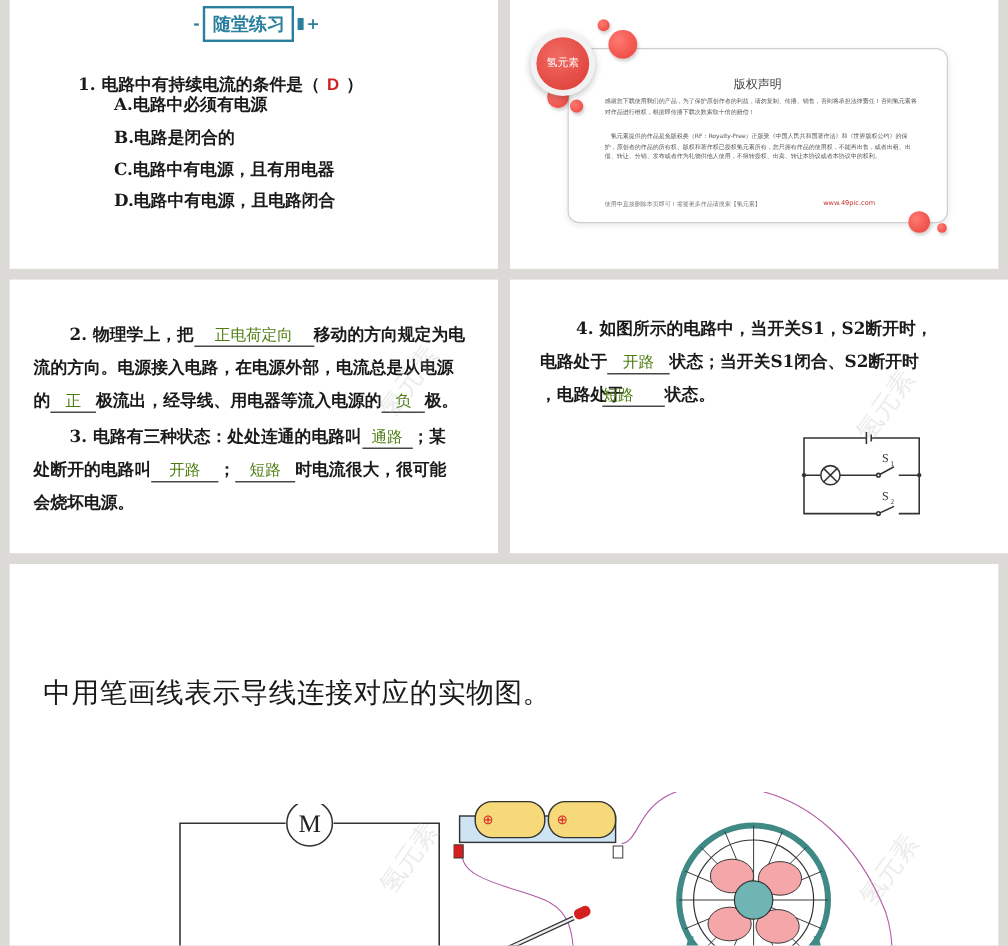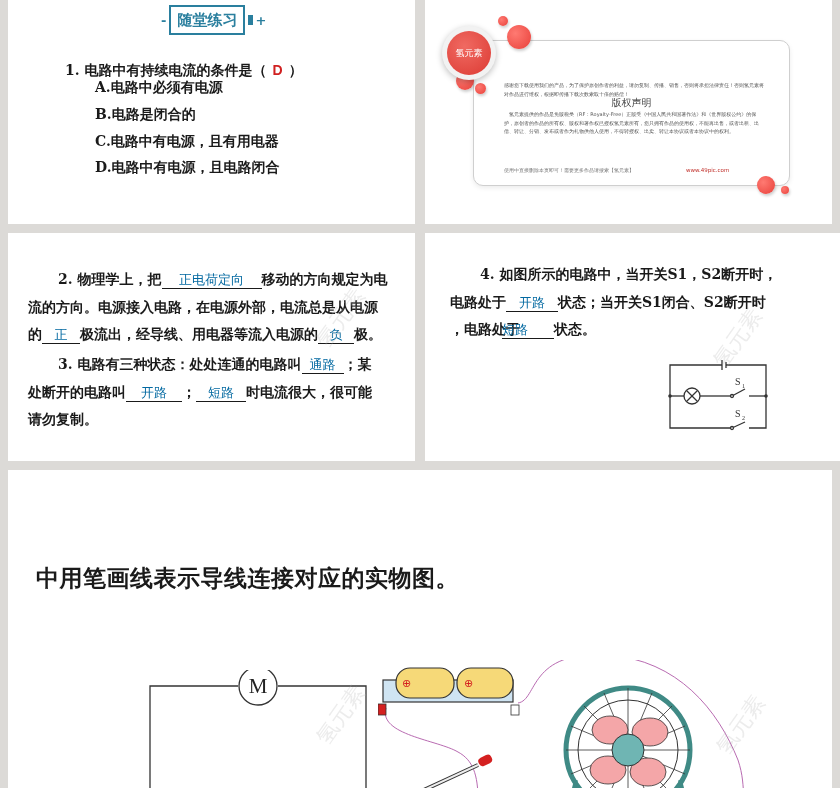--- a/index.html
+++ b/index.html
@@ -16,35 +16,35 @@
   .ex-title { position: absolute; left: 153px; top: 5px; display: flex; align-items: center; }
   .ex-title .minus, .ex-title .plus { color: #2a7f9e; font-family: "DejaVu Sans", sans-serif; font-size: 13px; font-weight: bold; }
   .ex-title .box { border: 2px solid #2a7f9e; padding: 2px 6px; margin: 0 3px; font-family: "DejaVu Sans", sans-serif; font-size: 15px; font-weight: bold; color: #2a7f9e; position: relative; height: 30px; line-height: 23px; }
   .ex-title .cap { width: 5px; height: 10px; background: #2a7f9e; margin-right: 2px; }
   .q1 { position: absolute; left: 57px; top: 52px; font-size: 14px; font-weight: bold; margin-top: 10px; }
   .q1 .ans { color: #d02020; font-family: "Liberation Sans", sans-serif; font-weight: bold; margin: 0 6px; }
   .opt { position: absolute; left: 87px; font-size: 14px; font-weight: bold; }
 
   
   .cp-card { position: absolute; left: 48px; top: 40px; width: 317px; height: 146px; border: 1px solid #cfcfcf; border-radius: 10px; background: #fff; box-shadow: 0 2px 5px rgba(0,0,0,0.08); }
-  .cp-title { position: absolute; left: 0; right: 0; top: 22px; text-align: center; font-family: "DejaVu Sans", sans-serif; font-size: 10px; color: #444; margin-top: 33px; }
+  .cp-title { position: absolute; left: 0; right: 0; top: 22px; text-align: center; font-family: "DejaVu Sans", sans-serif; font-size: 10px; color: #444; }
   .cp-text { position: absolute; left: 30px; width: 260px; font-family: "DejaVu Sans", sans-serif; font-size: 5px; line-height: 8.5px; color: #555; }
   .cp-foot { position: absolute; left: 30px; top: 126px; font-family: "DejaVu Sans", sans-serif; font-size: 5px; color: #777; }
   .cp-url { position: absolute; left: 212px; top: 126px; font-family: "DejaVu Sans", sans-serif; font-size: 5.5px; color: #c0302b; }
   .dot { position: absolute; border-radius: 50%; background: radial-gradient(circle at 35% 35%, #ff7a72, #e8403a); box-shadow: 1px 2px 3px rgba(0,0,0,0.2); }
   .logo-ring { position: absolute; left: 17px; top: 26px; width: 54px; height: 54px; border-radius: 50%; background: #f2f2f2; box-shadow: 0 2px 6px rgba(0,0,0,0.25); }
   .logo-inner { position: absolute; left: 5px; top: 5px; width: 44px; height: 44px; border-radius: 50%; background: radial-gradient(circle at 40% 35%, #f06a62, #dc3a33); color: #fff; font-family: "DejaVu Sans", sans-serif; font-size: 9px; text-align: center; line-height: 44px; }
 
   
   .para { position: absolute; font-size: 14px; line-height: 27.5px; font-weight: bold; color: #1a1a1a; }
-  .blank { display: inline-block; border-bottom: 1px solid #1a1a1a; text-align: center; color: #0369a1; font-weight: normal; font-family: "DejaVu Sans", sans-serif; font-size: 13px; line-height: 17px; }
+  .blank { display: inline-block; border-bottom: 1px solid #1a1a1a; text-align: center; color: #4d7c0f; font-weight: normal; font-family: "DejaVu Sans", sans-serif; font-size: 13px; line-height: 17px; }
 
   
   .q5 { position: absolute; left: 70px; top: 80px; font-size: 23px; font-weight: bold; letter-spacing: 0.5px; line-height: 56px; }
-  .q5 .l2 { margin-left: -42px; font-weight: bold; }
+  .q5 .l2 { margin-left: -42px; font-weight: normal; }
 
   .wm { position: absolute; font-family: "DejaVu Sans", sans-serif; color: rgba(180,180,180,0.25); font-size: 22px; transform: rotate(-55deg); }
 </style>
 </head>
 <body>
 
 <div class="panel" id="p1">
   <div class="ex-title">
     <span class="minus">-</span>
     <span class="box">随堂练习</span>
@@ -81,21 +81,21 @@
 
 <div class="panel" id="p3">
   <div class="para" style="left:20px;top:33px;width:380px;">
     <div><span style="padding-left:30px">2. 物理学上，把</span><span class="blank" style="width:100px">正电荷定向</span><span>移动的方向规定为电</span></div>
     <div>流的方向。电源接入电路，在电源外部，电流总是从电源</div>
     <div><span>的</span><span class="blank" style="width:38px">正</span><span>极流出，经导线、用电器等流入电源的</span><span class="blank" style="width:36px">负</span><span>极。</span></div>
   </div>
   <div class="para" style="left:20px;top:118px;width:380px;">
     <div><span style="padding-left:30px">3. 电路有三种状态：处处连通的电路叫</span><span class="blank" style="width:42px">通路</span><span>；某</span></div>
     <div><span>处断开的电路叫</span><span class="blank" style="width:56px">开路</span><span>；</span><span class="blank" style="width:50px">短路</span><span>时电流很大，很可能</span></div>
-    <div>请勿复制。</div>
+    <div>会烧坏电源。</div>
   </div>
   <div class="wm" style="left:300px;top:70px;">氢元素</div>
 </div>
 
 <div class="panel" id="p4">
   <div class="para" style="left:25px;top:28px;width:370px;">
     <div style="padding-left:30px">4. 如图所示的电路中，当开关S1，S2断开时，</div>
     <div><span>电路处于</span><span class="blank" style="width:52px">开路</span><span>状态；当开关S1闭合、S2断开时</span></div>
     <div><span>，电路处于</span><span class="blank" style="width:52px;margin-left:-18px;text-align:left">短路</span><span>状态。</span></div>
   </div>

